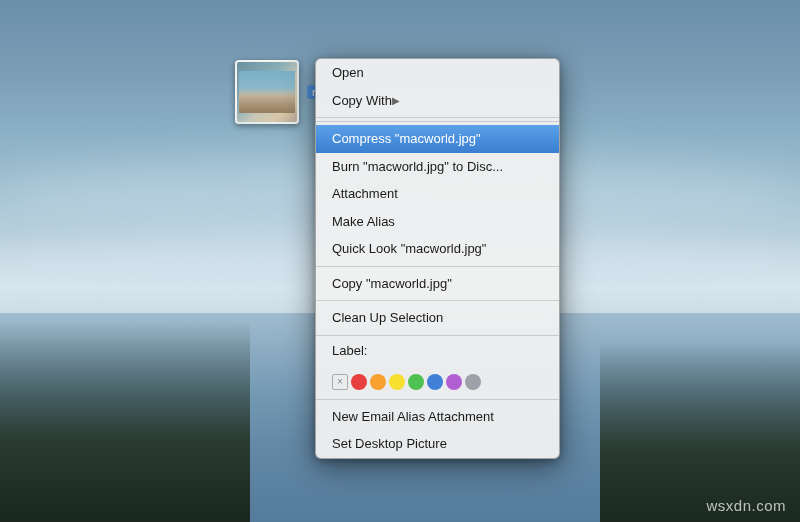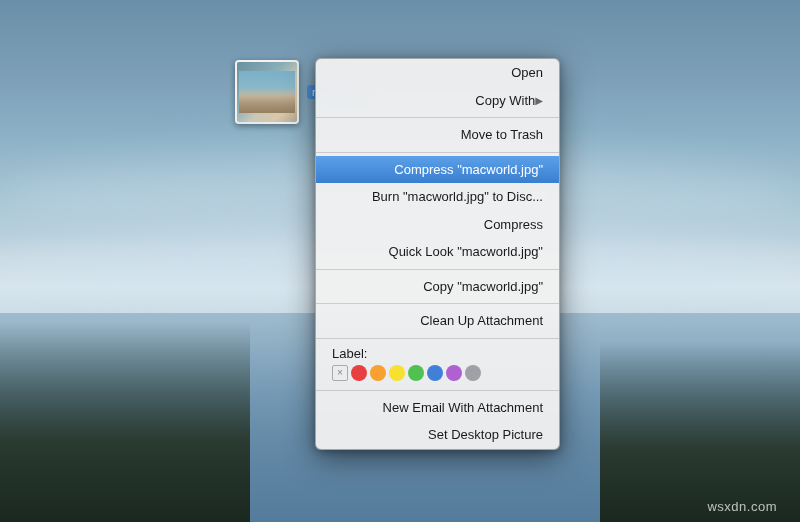--- a/index.html
+++ b/index.html
@@ -68,23 +68,23 @@
         rgba(130, 165, 190, 0.6) 0%,
         rgba(100, 140, 170, 0.7) 40%,
         rgba(80, 120, 155, 0.8) 100%
       );
     }
 
     
     .watermark {
       position: absolute;
       bottom: 8px;
-      right: 23px;
+      right: 14px;
       color: rgba(255,255,255,0.7);
-      font-size: 13px;
+      font-size: 15px;
       letter-spacing: 0.5px;
     }
 
     
     .file-icon {
       position: absolute;
       top: 60px;
       left: 235px;
       display: flex;
       flex-direction: row;
@@ -138,21 +138,21 @@
       border: 1px solid rgba(0,0,0,0.3);
       border-radius: 6px;
       box-shadow: 0 8px 30px rgba(0,0,0,0.5), 0 2px 8px rgba(0,0,0,0.3);
       overflow: hidden;
       backdrop-filter: blur(10px);
     }
 
     .menu-item {
       display: flex;
       align-items: center;
-      justify-content: flex-end;
+      justify-content: flex-start;
       padding: 4px 16px;
       font-size: 13px;
       color: #1a1a1a;
       cursor: pointer;
       line-height: 1.5;
       min-height: 22px;
     }
 
     .menu-item.highlighted {
       background: linear-gradient(180deg, #5ba0e8 0%, #3a7fd0 100%);
@@ -171,21 +171,21 @@
     }
 
     
     .label-section {
       padding: 4px 16px 6px;
     }
 
     .label-title {
       font-size: 13px;
       color: #1a1a1a;
-      margin-bottom: 4px;
+      margin-bottom: 16px;
     }
 
     .label-colors {
       display: flex;
       align-items: center;
       gap: 3px;
     }
 
     .label-x {
       width: 16px; height: 16px;
@@ -238,54 +238,54 @@
     <span>Open</span>
   </div>
 
   <div class="menu-item">
     <span>Copy With</span>
     <span class="menu-arrow">▶</span>
   </div>
 
   <div class="menu-separator"></div>
 
-  <div class="menu-item">
-    <span>Move to Trash</span>
-  </div>
 
   <div class="menu-separator"></div>
 
 
   <div class="menu-item highlighted">
     <span>Compress "macworld.jpg"</span>
   </div>
 
   <div class="menu-item">
     <span>Burn "macworld.jpg" to Disc...</span>
   </div>
 
   <div class="menu-item">
-    <span>Compress</span>
-  </div>
-
+    <span>Attachment</span>
+  </div>
+
+  <div class="menu-item">
+    <span>Make Alias</span>
+  </div>
 
   <div class="menu-item">
     <span>Quick Look "macworld.jpg"</span>
   </div>
 
   <div class="menu-separator"></div>
 
   <div class="menu-item">
     <span>Copy "macworld.jpg"</span>
   </div>
 
   <div class="menu-separator"></div>
 
   <div class="menu-item">
-    <span>Clean Up Attachment</span>
+    <span>Clean Up Selection</span>
   </div>
 
 
   <div class="menu-separator"></div>
 
   <div class="label-section">
     <div class="label-title">Label:</div>
     <div class="label-colors">
       <div class="label-x">
         <span>×</span>
@@ -296,20 +296,20 @@
       <div class="label-dot dot-green"></div>
       <div class="label-dot dot-blue"></div>
       <div class="label-dot dot-purple"></div>
       <div class="label-dot dot-gray"></div>
     </div>
   </div>
 
   <div class="menu-separator"></div>
 
   <div class="menu-item">
-    <span>New Email With Attachment</span>
+    <span>New Email Alias Attachment</span>
   </div>
 
   <div class="menu-item">
     <span>Set Desktop Picture</span>
   </div>
 
 </div>
 
 </body></html>

